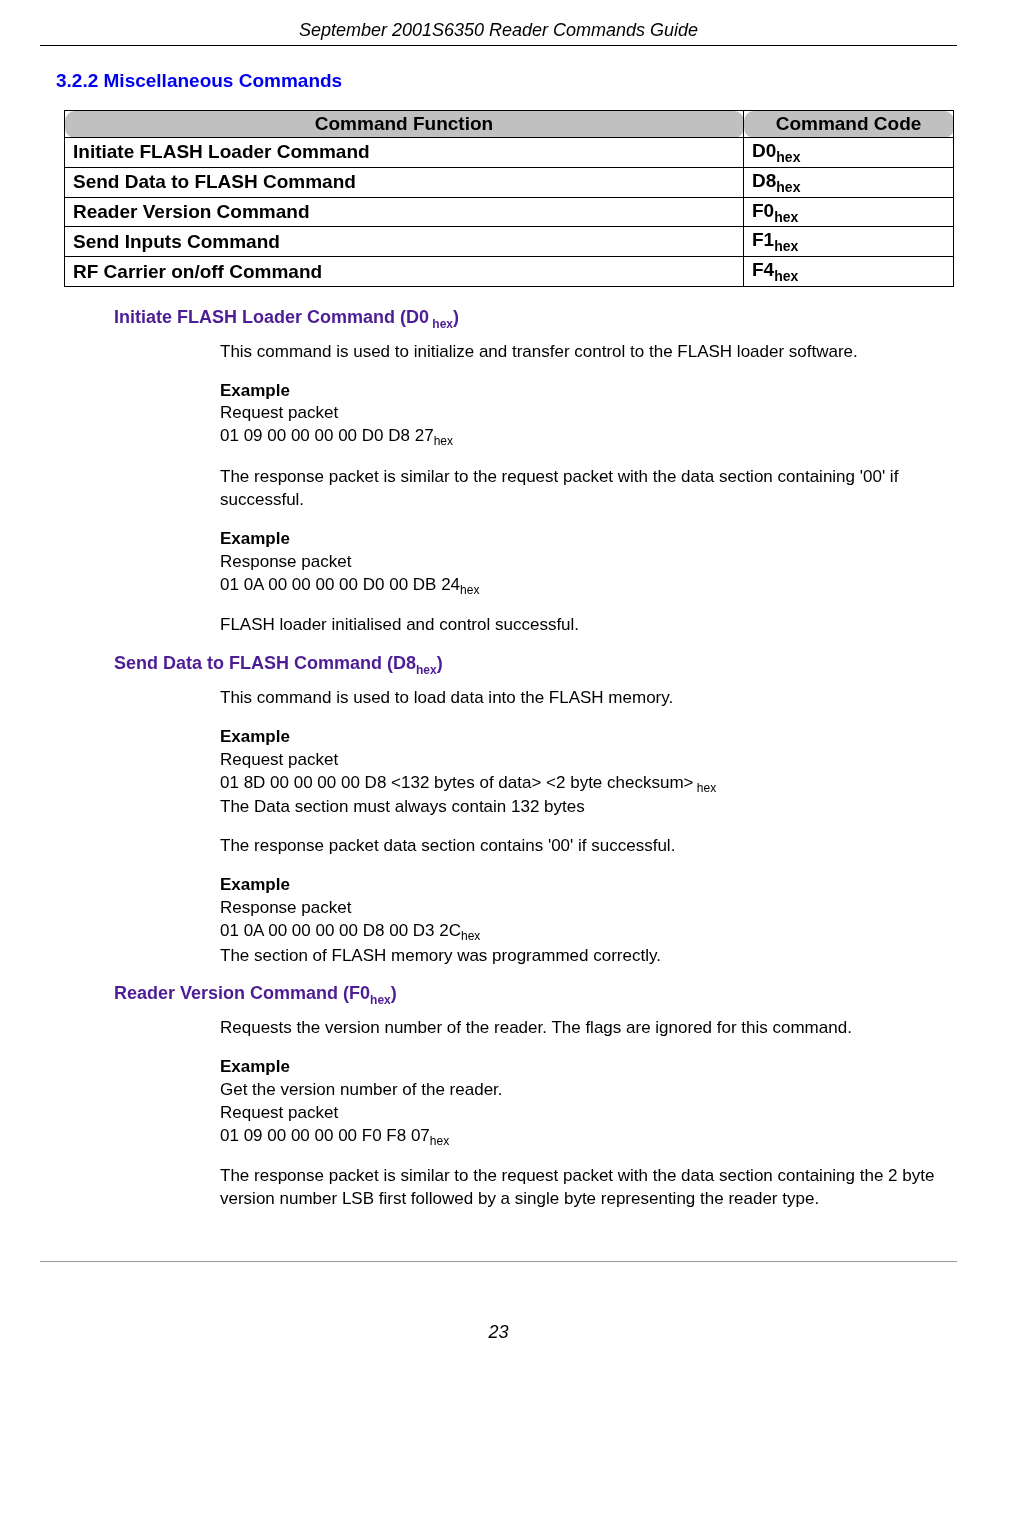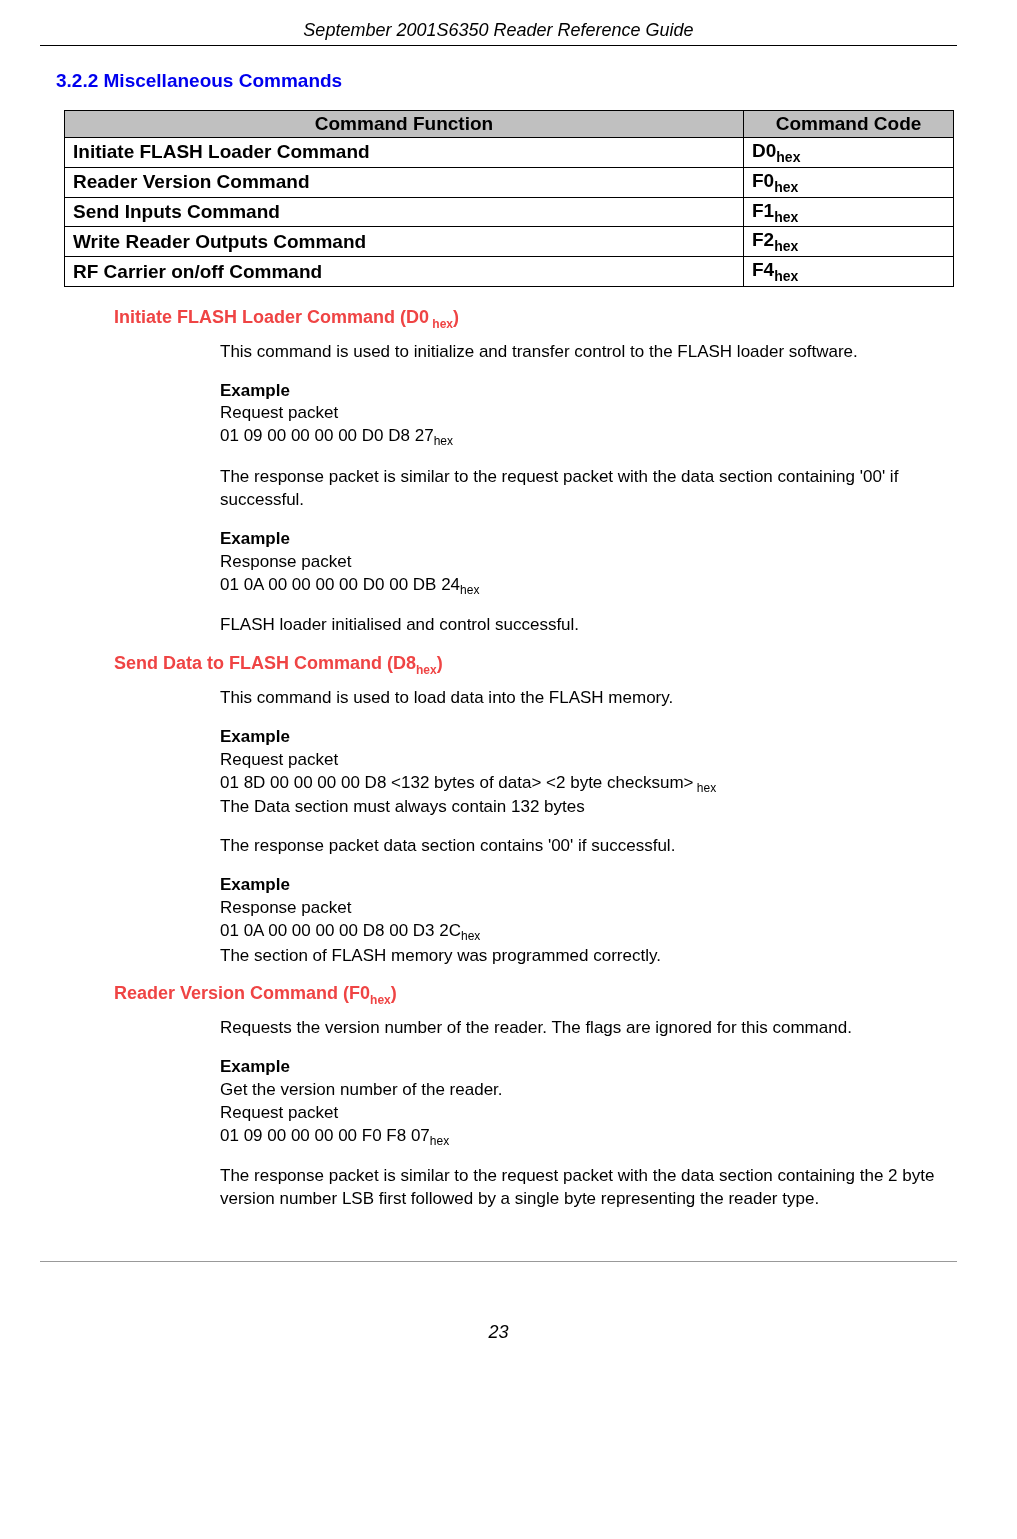--- a/index.html
+++ b/index.html
@@ -42,37 +42,38 @@
     }
     th, td {
       border: 1.5px solid #000;
       padding: 2px 8px;
       font-size: 19px;
     }
     th {
       background-color: #c0c0c0;
       font-weight: bold;
       text-align: center;
+      border-radius: 10px;
     }
     td.func {
       font-weight: bold;
       text-align: left;
       margin-top: 16px;
     }
     td.code {
       font-weight: bold;
       text-align: left;
       width: 210px;
     }
     .subhex {
       font-size: 14px;
       vertical-align: sub;
     }
     .subheading {
-      color: #ef4444;
+      color: #4c1d95;
       font-weight: bold;
       font-size: 18px;
       margin-left: 74px;
       margin-bottom: 10px;
       margin-top: 14px;
     }
     .body-text {
       margin-left: 180px;
       font-size: 17px;
       line-height: 1.35;
@@ -94,47 +95,47 @@
     sub {
       font-size: 12px;
       vertical-align: sub;
     }
   </style>
 </head>
 <body>
 
 <div class="header-row">
   <span>September 2001</span>
-  <span>S6350 Reader Reference Guide</span>
+  <span>S6350 Reader Commands Guide</span>
 </div>
 <div class="header-rule"></div>
 
 <div class="section-heading">3.2.2  Miscellaneous Commands</div>
 
 <table>
   <tbody>
       <tr>
     <th>Command Function</th>
     <th>Command Code</th>
   </tr>
   <tr>
     <td class="func">Initiate FLASH Loader Command</td>
     <td class="code"><span>D0</span><span class="subhex">hex</span></td>
   </tr>
   <tr>
+    <td class="func">Send Data to FLASH Command</td>
+    <td class="code"><span>D8</span><span class="subhex">hex</span></td>
+  </tr>
+  <tr>
     <td class="func">Reader Version Command</td>
     <td class="code"><span>F0</span><span class="subhex">hex</span></td>
   </tr>
   <tr>
     <td class="func">Send Inputs Command</td>
     <td class="code"><span>F1</span><span class="subhex">hex</span></td>
-  </tr>
-  <tr>
-    <td class="func">Write Reader Outputs Command</td>
-    <td class="code"><span>F2</span><span class="subhex">hex</span></td>
   </tr>
   <tr>
     <td class="func">RF Carrier on/off Command</td>
     <td class="code"><span>F4</span><span class="subhex">hex</span></td>
   </tr>
 </tbody>
   </table>
 
 <div class="subheading">
   <span>Initiate FLASH Loader Command (D0</span><sub> hex</sub><span>)</span>

